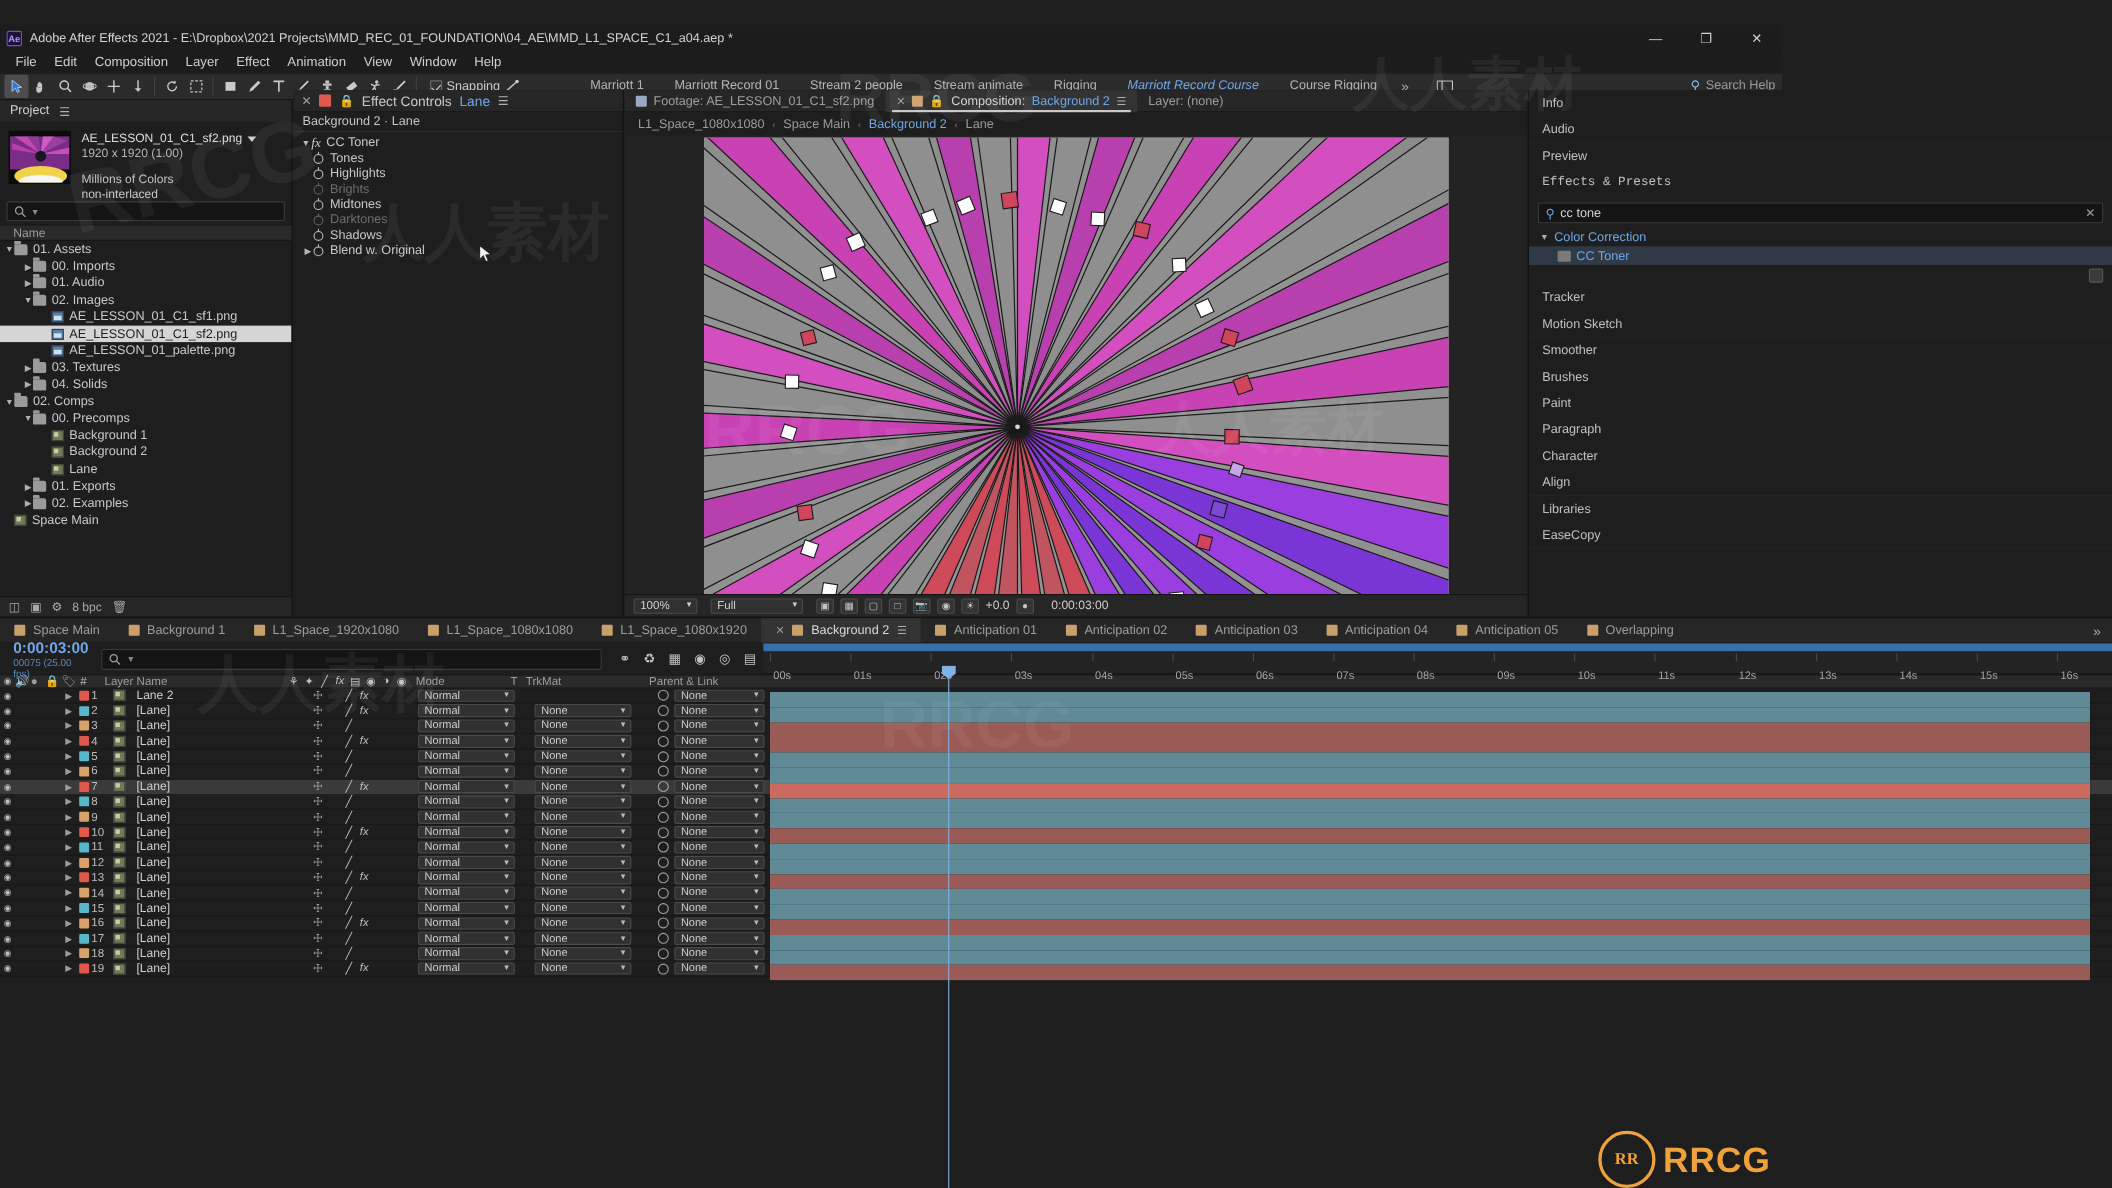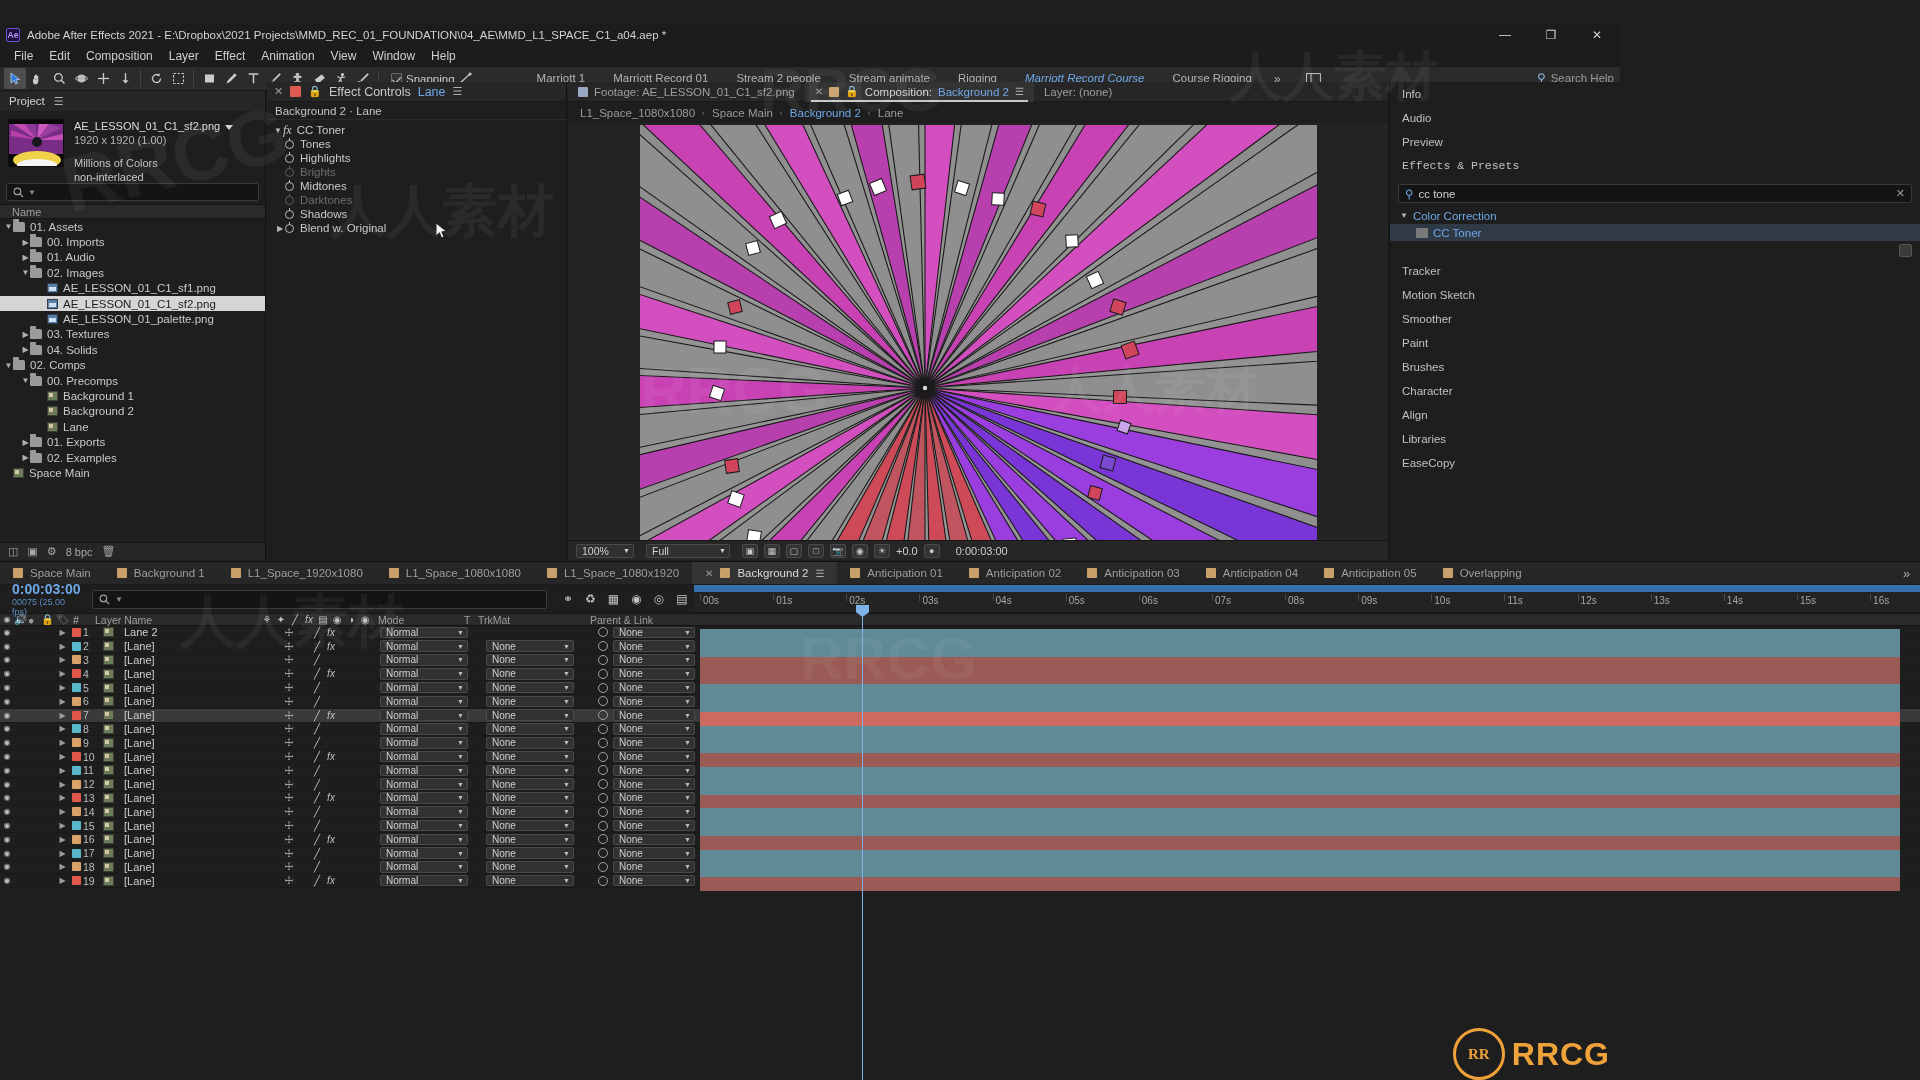--- a/index.html
+++ b/index.html
@@ -170,21 +170,21 @@
   .sw-cell { width:14px; text-align:center;}
   .col-mode { width:92px; }
   .mode-sel { height:11.5px; background:#313131; border:1px solid #4a4a4a; border-radius:2px; display:flex; align-items:center;
      padding:0 12px 0 5px; font-size:10px; color:#d0d0d0; position:relative; width:88px;}
   .mode-sel .cv { position:absolute; right:3px; font-size:7px; color:#bbb;}
   .col-t { width:14px; }
   .col-trk { width:112px; }
   .col-par { width:120px; display:flex; align-items:center; gap:5px;}
   .pick { width:10px;height:10px;border:1.2px solid #a0a0a0;border-radius:50%;}
   .ruler { height:26px; background:#232323; position:relative; border-bottom:1px solid #151515;}
-  .rtick { position:absolute; top:10px; font-size:10px; color:#a6a6a6;}
+  .rtick { position:absolute; top:24px; font-size:10px; color:#a6a6a6;}
   .rline { position:absolute; top:0; width:1px; height:7px; background:#4a4a4a;}
   .wab { position:absolute; left:0; right:0; top:0; height:7px; background:#3b7cc4; opacity:.85;}
   .track-area { position:absolute; left:694px; top:67px; right:0; bottom:24px; overflow:hidden; }
   .bar { position:absolute; left:6px; right:20px; height:13.8px; }
   .cti { position:absolute; top:55px; bottom:24px; width:1px; background:#7fb2e8; z-index:30;}
   .cti-head { position:absolute; top:-12px; left:-6px; width:13px; height:12px; background:#7fb2e8; clip-path:polygon(0 0,100% 0,100% 60%,50% 100%,0 60%);}
   .tl-foot { position:absolute; left:0; right:0; bottom:0; height:20px; background:#262626; border-top:1px solid #151515; display:flex; align-items:center;}
   .zoom-slider { position:absolute; left:706px; top:7px; width:130px; height:3px; background:#4a4a4a; border-radius:2px;}
   .zoom-knob { position:absolute; left:16px; top:-3.5px; width:9px;height:9px;background:#b0b0b0;border-radius:50%;}
 
@@ -729,22 +729,23 @@
       <span class="ep-ico"></span>
       <span class="accent">CC Toner</span>
     </div>
     <div class="ep-foot">
       <span class="bx"></span>
     </div>
     <div id="rightothers">
         <div class="rpanel">Tracker</div>
         <div class="rpanel">Motion Sketch</div>
         <div class="rpanel">Smoother</div>
+        <div class="rpanel">Brushes</div>
         <div class="rpanel">Paint</div>
-        <div class="rpanel">Brushes</div>
+        <div class="rpanel">Paragraph</div>
         <div class="rpanel">Character</div>
         <div class="rpanel">Align</div>
         <div class="rpanel">Libraries</div>
         <div class="rpanel">EaseCopy</div>
       </div>
   </div>
 
   <div class="timeline">
     <div class="tl-tabs" id="tltabs">
       <div class="tl-tab">

